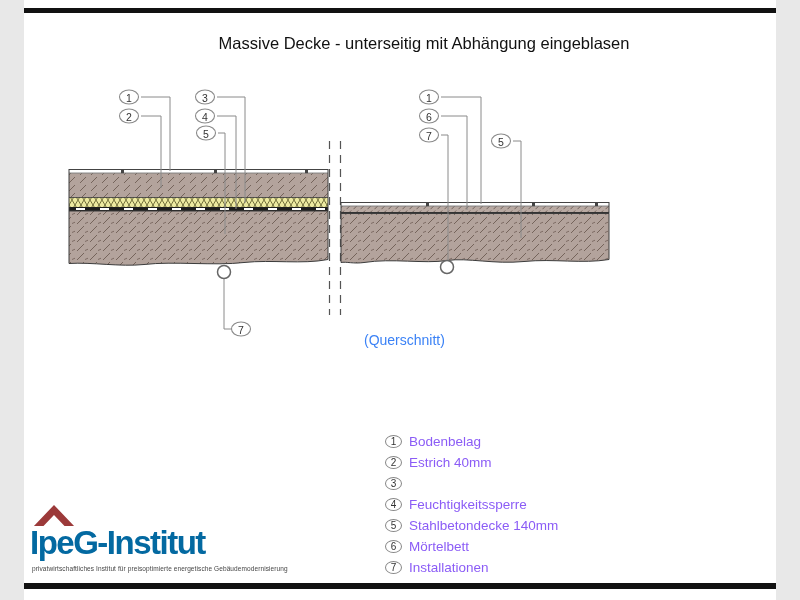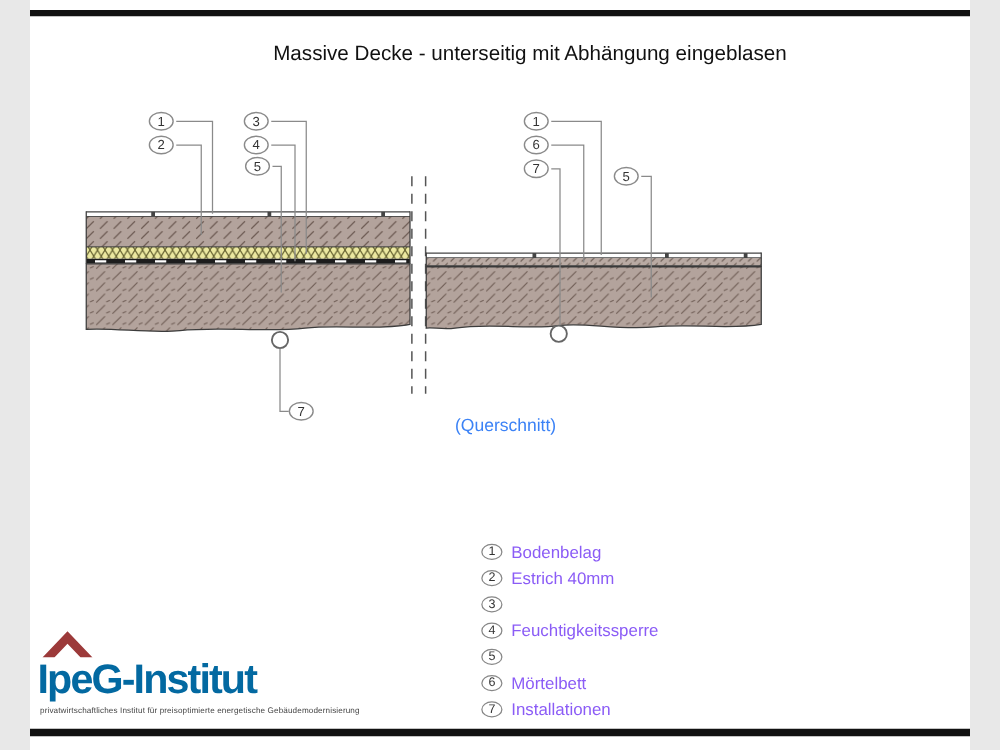--- a/index.html
+++ b/index.html
@@ -203,20 +203,21 @@
     </div>
     <div class="lrow">
       <span class="lcirc">3</span>
     </div>
     <div class="lrow">
       <span class="lcirc">4</span>
       <span class="llabel">Feuchtigkeitssperre</span>
     </div>
     <div class="lrow">
       <span class="lcirc">5</span>
+      <span class="llabel">Stahlbetondecke 140mm</span>
     </div>
     <div class="lrow">
       <span class="lcirc">6</span>
       <span class="llabel">Mörtelbett</span>
     </div>
     <div class="lrow">
       <span class="lcirc">7</span>
       <span class="llabel">Installationen</span>
     </div>
   </div>

